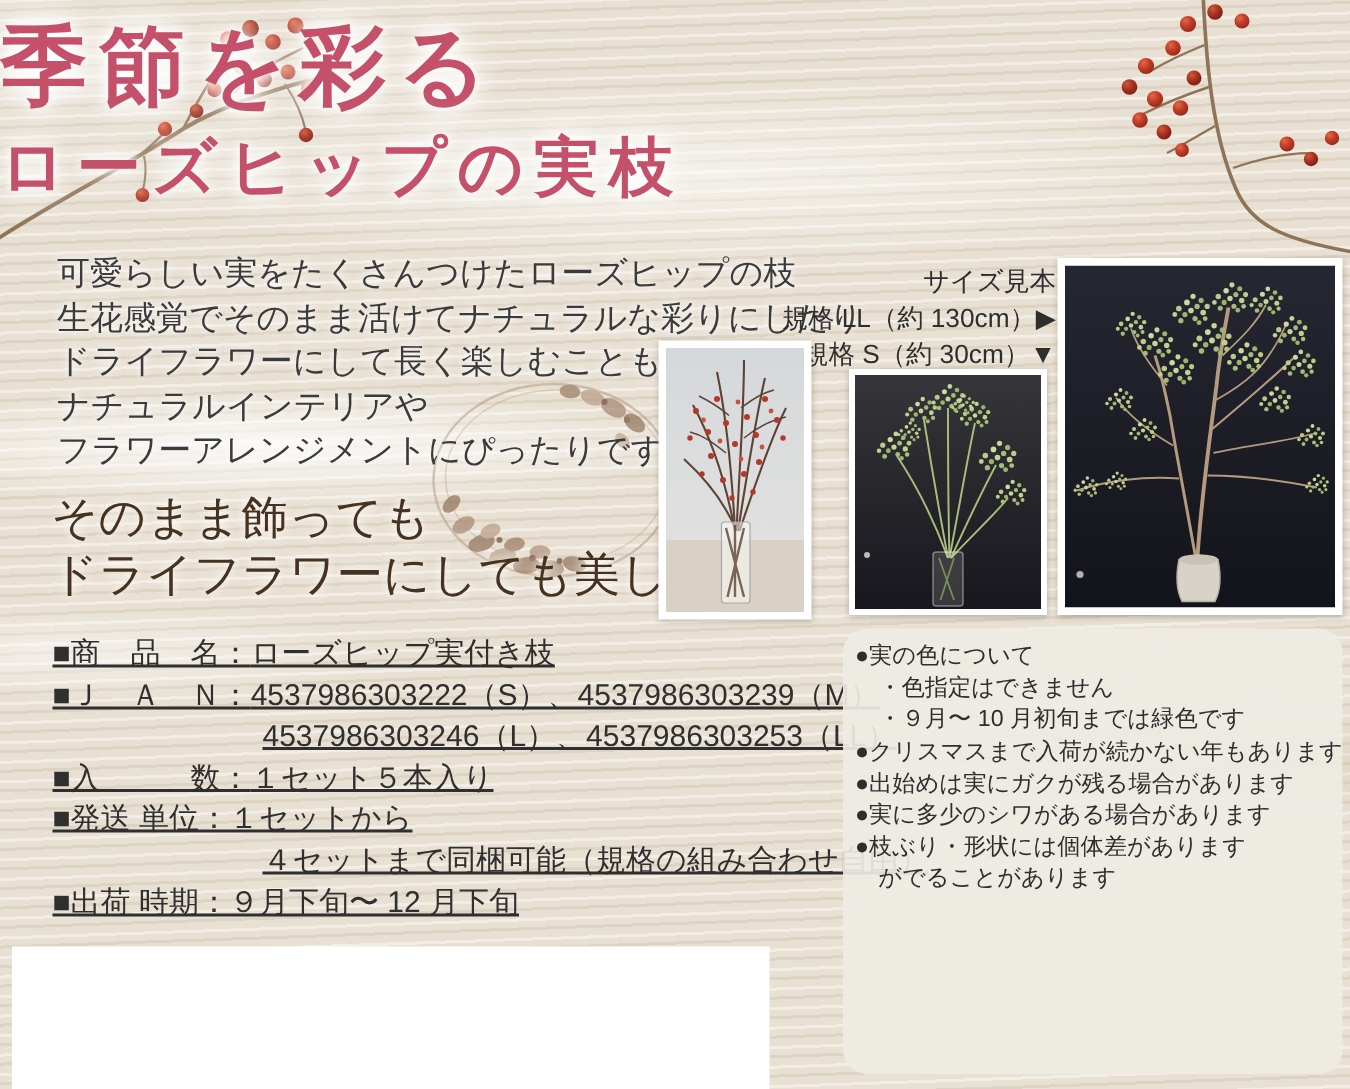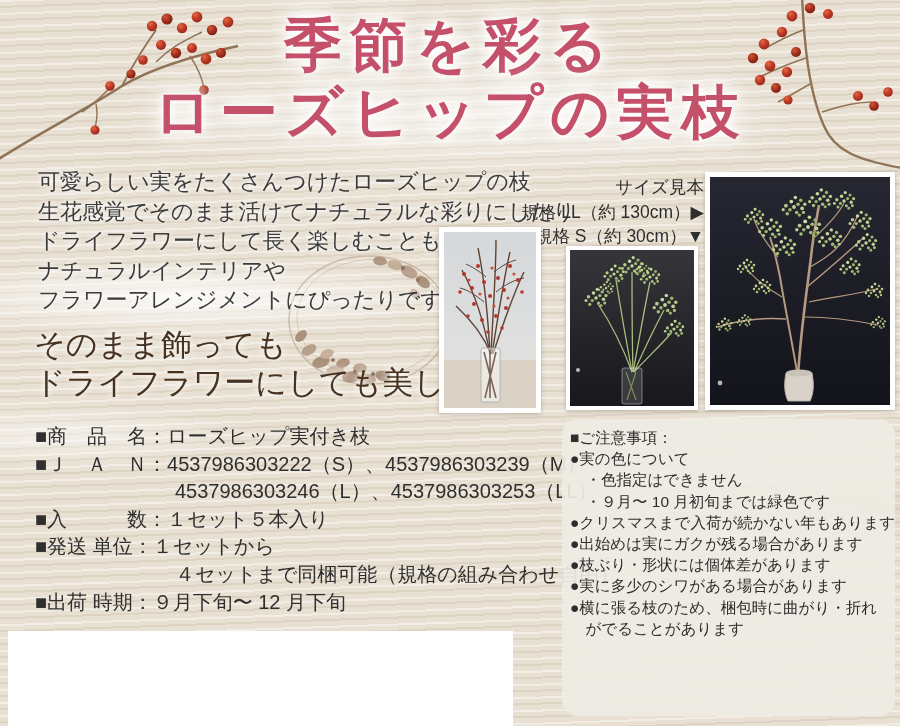--- a/index.html
+++ b/index.html
@@ -7,36 +7,36 @@
   .page{
     position:relative;width:900px;height:726px;overflow:hidden;
     background-color:#e8e0d3;
     background-image:
       radial-gradient(ellipse 420px 55px at 20% 41%, rgba(255,255,255,.85), rgba(255,255,255,0) 70%),
       radial-gradient(ellipse 520px 90px at 52% 16%, rgba(255,255,255,.55), rgba(255,255,255,0) 70%),
       radial-gradient(ellipse 300px 45px at 6% 60%, rgba(255,255,255,.5), rgba(255,255,255,0) 70%),
       radial-gradient(ellipse 320px 60px at 90% 70%, rgba(197,178,150,.28), rgba(255,255,255,0) 70%),
       repeating-linear-gradient(178deg, rgba(255,255,255,.42) 0 2px, rgba(0,0,0,0) 2px 6px, rgba(174,155,127,.18) 6px 8px, rgba(0,0,0,0) 8px 13px);
   }
-  .title{position:absolute;left:0;right:0;top:10px;text-align:center;font-weight:bold;color:#c4506a;}
+  .title{position:absolute;left:0;right:0;top:10px;font-weight:bold;color:#c4506a;}
   .title .t1{font-size:58px;line-height:70px;letter-spacing:8px;
     text-shadow:0 0 6px #fff,0 0 12px #fff,0 0 22px #fff,0 0 34px rgba(255,255,255,.95);}
-  .title .t2{font-size:58px;line-height:64px;letter-spacing:7px;
+  .title .t2{font-size:43px;line-height:64px;letter-spacing:7px;
     text-shadow:0 0 6px #fff,0 0 12px #fff,0 0 22px #fff,0 0 34px rgba(255,255,255,.95);}
   .intro{position:absolute;left:38px;top:167px;font-size:22px;line-height:29.5px;color:#3b3b3b;
     text-shadow:0 0 5px rgba(255,255,255,.9),0 0 9px rgba(255,255,255,.75);}
   .tagline{position:absolute;left:34px;top:326px;font-size:31px;line-height:38px;font-weight:normal;color:#46321f;
     text-shadow:0 0 6px rgba(255,255,255,.9),0 0 10px rgba(255,255,255,.7);}
   .size-labels{position:absolute;right:196px;top:175px;text-align:right;font-size:17.5px;line-height:24.5px;color:#2e2e2e;}
   .photo{position:absolute;background:#fff;box-shadow:0 1px 4px rgba(90,75,55,.35);}
   .photo svg{display:block;}
   .photo1{left:439px;top:227px;padding:5px;}
   .photo2{left:566px;top:246px;padding:4px;}
   .photo3{left:705px;top:172px;padding:5px;}
-  .specs{position:absolute;left:35px;top:423px;font-size:20px;line-height:27.6px;color:#2f2f2f;}
+  .specs{position:absolute;left:35px;top:423px;font-size:20px;line-height:27.6px;color:#2f2f2f;text-decoration:underline;}
   .specs .row span{white-space:pre;}
   .specs .cont{margin-left:140px;}
   .white-box{position:absolute;left:8px;top:631px;width:505px;height:95px;background:#fff;}
   .notes{position:absolute;left:562px;top:419px;width:333px;height:297px;background:rgba(238,235,228,.92);
     border-radius:16px;box-sizing:border-box;padding:8px 6px 0 8px;font-size:15.5px;line-height:21.2px;color:#2e2e2e;}
   .notes div{white-space:pre;}
   .deco{position:absolute;pointer-events:none;}
 </style>
 </head>
 <body>
@@ -317,25 +317,23 @@
       <span>４セットまで同梱可能（規格の組み合わせ自由）</span>
     </div>
     <div class="row">
       <span>■出荷 時期：</span><span>９月下旬〜 12 月下旬</span>
     </div>
   </div>
 
   <div class="white-box"></div>
 
   <div class="notes">
-    <div>■ご注意事項：</div>
     <div>●実の色について</div>
     <div>　・色指定はできません</div>
     <div>　・９月〜 10 月初旬までは緑色です</div>
     <div>●クリスマスまで入荷が続かない年もあります</div>
     <div>●出始めは実にガクが残る場合があります</div>
+    <div>●実に多少のシワがある場合があります</div>
     <div>●枝ぶり・形状には個体差があります</div>
-    <div>●実に多少のシワがある場合があります</div>
-    <div>●横に張る枝のため、梱包時に曲がり・折れ</div>
     <div>　がでることがあります</div>
   </div>
 
 </div>
 
 </body></html>

